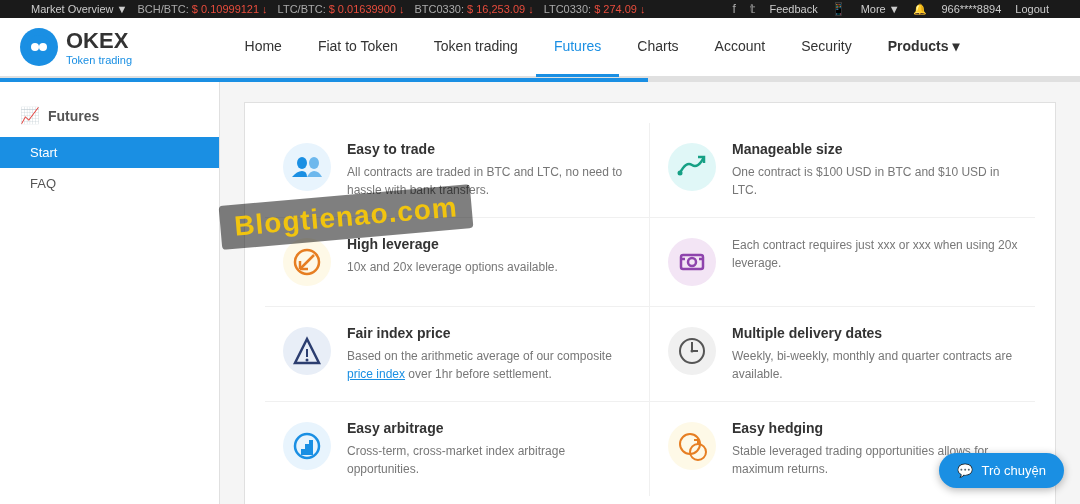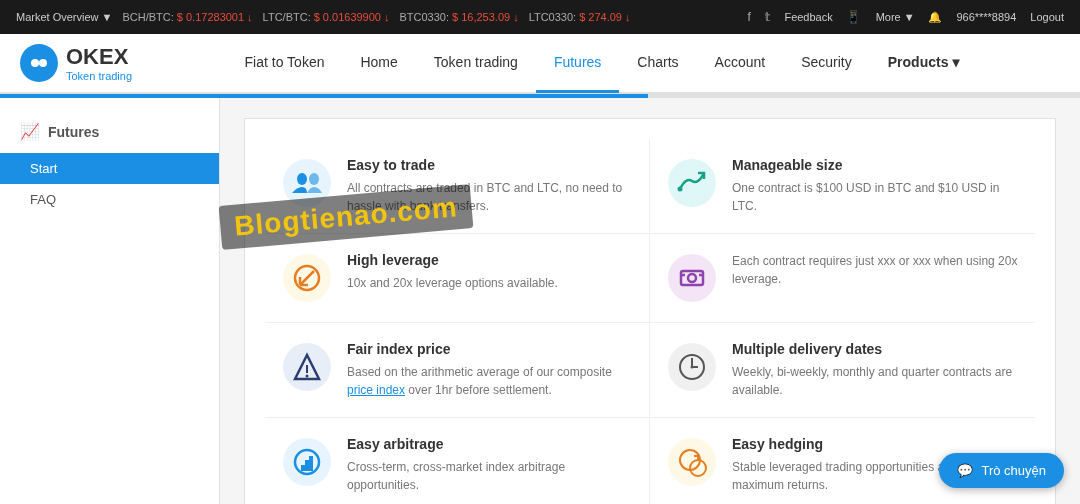--- a/index.html
+++ b/index.html
@@ -3,25 +3,25 @@
   <meta charset="utf-8">
   <style>
     * { margin: 0; padding: 0; box-sizing: border-box; }
     body { font-family: Arial, sans-serif; font-size: 13px; background: #f0f0f0; width: 1080px; min-height: 504px; overflow: hidden; }
 
     
     .ticker-bar {
       background: #1a1a1a;
       color: #ccc;
       font-size: 11px;
-      padding: 4px 16px;
+      padding: 4px 31px;
       display: flex;
       align-items: center;
       justify-content: space-between;
-      height: 34px;
+      height: 18px;
     }
     .ticker-left { display: flex; align-items: center; gap: 10px; }
     .ticker-right { display: flex; align-items: center; gap: 14px; }
     .ticker-item { display: flex; align-items: flex-start; gap: 3px; }
     .ticker-label { color: #aaa; }
     .ticker-price-red { color: #e74c3c; }
     .arrow-down { color: #e74c3c; }
     .market-overview { color: #ccc; cursor: pointer; }
     .social-icon { color: #aaa; font-size: 12px; cursor: pointer; }
     .feedback-btn { color: #ccc; cursor: pointer; }
@@ -172,21 +172,21 @@
 </head>
 <body>
 
 <div style="position:relative;">
 
   <div class="ticker-bar">
     <div class="ticker-left">
       <span class="market-overview">Market Overview ▼</span>
       <span class="ticker-item">
         <span class="ticker-label">BCH/BTC:</span>
-        <span class="ticker-price-red">$ 0.17283001</span>
+        <span class="ticker-price-red">$ 0.10999121</span>
         <span class="arrow-down">↓</span>
       </span>
       <span class="ticker-item">
         <span class="ticker-label">LTC/BTC:</span>
         <span class="ticker-price-red">$ 0.01639900</span>
         <span class="arrow-down">↓</span>
       </span>
       <span class="ticker-item">
         <span class="ticker-label">BTC0330:</span>
         <span class="ticker-price-red">$ 16,253.09</span>
@@ -218,22 +218,22 @@
           <circle cx="10" cy="14" r="4" fill="white"></circle>
           <circle cx="18" cy="14" r="4" fill="white"></circle>
         </svg>
       </div>
       <div>
         <div class="logo-text">OKEX</div>
         <div class="logo-sub">Token trading</div>
       </div>
     </div>
     <nav class="nav-links">
+      <a class="nav-link">Home</a>
       <a class="nav-link">Fiat to Token</a>
-      <a class="nav-link">Home</a>
       <a class="nav-link">Token trading</a>
       <a class="nav-link futures-active active">Futures</a>
       <a class="nav-link">Charts</a>
       <a class="nav-link">Account</a>
       <a class="nav-link">Security</a>
       <a class="nav-link nav-link-dropdown">Products <span>▾</span></a>
     </nav>
   </div>
 
   <div class="top-border-line"></div>

